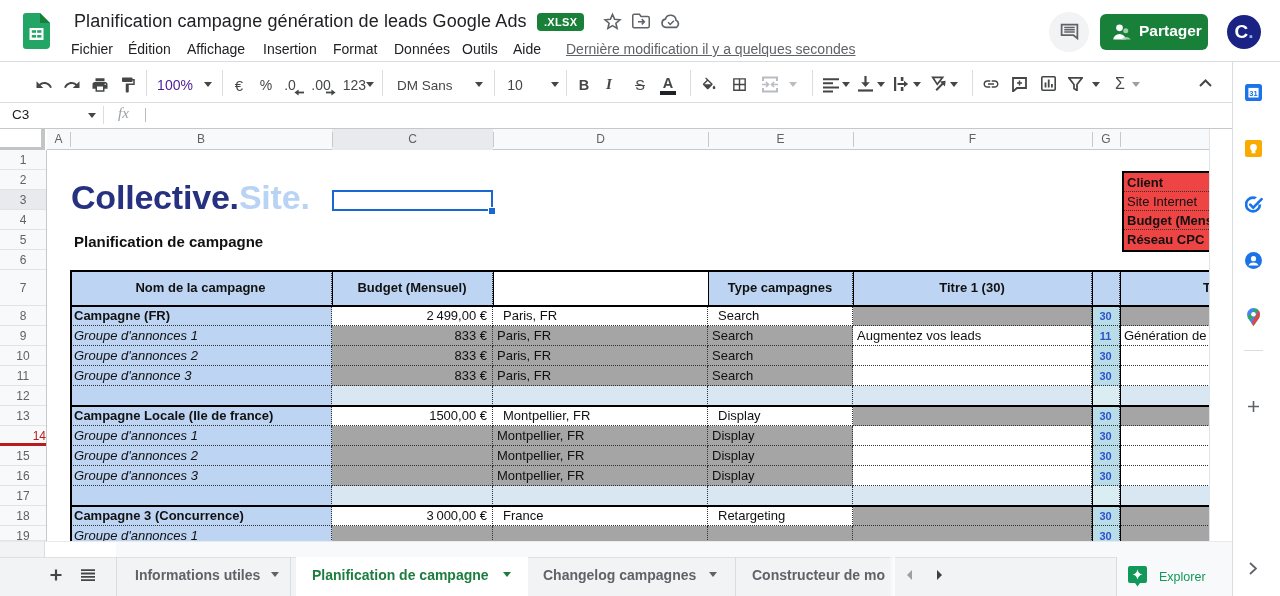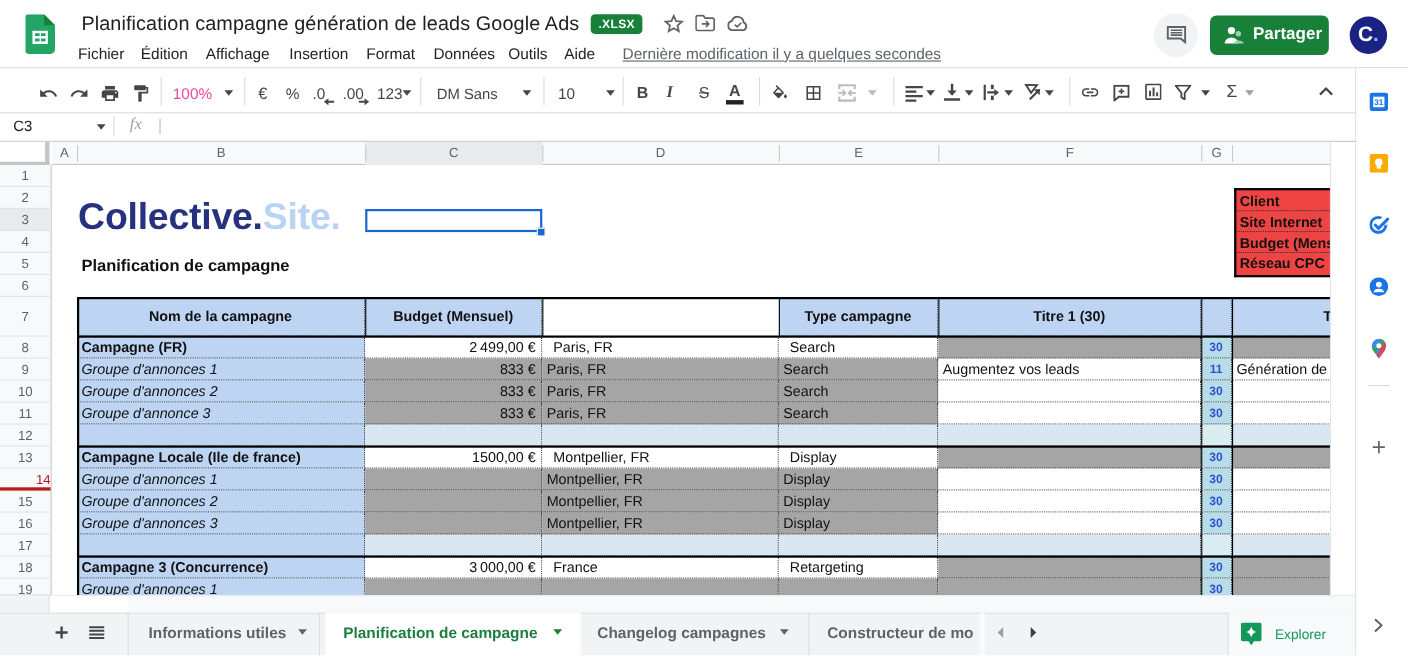--- a/index.html
+++ b/index.html
@@ -66,21 +66,21 @@
 <svg class="ic" style="left:63px;top:76px" width="18" height="18" viewBox="0 0 24 24">
       <path d="M18.4 10.6C16.55 8.99 14.15 8 11.5 8c-4.65 0-8.58 3.03-9.97 7.22l2.37.78c1.05-3.19 4.06-5.5 7.6-5.5 1.96 0 3.73.72 5.12 1.88L13 16h9V7l-3.6 3.6z" fill="#444746"></path>
     </svg>
 <svg class="ic" style="left:91px;top:76px" width="18" height="18" viewBox="0 0 24 24">
       <path d="M19 8H5c-1.66 0-3 1.34-3 3v6h4v4h12v-4h4v-6c0-1.66-1.34-3-3-3zm-3 11H8v-5h8v5zm3-7c-.55 0-1-.45-1-1s.45-1 1-1 1 .45 1 1-.45 1-1 1zm-1-9H6v4h12V3z" fill="#444746"></path>
     </svg>
 <svg class="ic" style="left:119px;top:76px" width="18" height="18" viewBox="0 0 24 24">
       <path d="M18 4V3c0-.55-.45-1-1-1H5c-.55 0-1 .45-1 1v4c0 .55.45 1 1 1h12c.55 0 1-.45 1-1V6h1v4H9v11c0 .55.45 1 1 1h2c.55 0 1-.45 1-1v-9h8V4h-3z" fill="#444746"></path>
     </svg>
 <div class="vdiv" style="left:146px;top:70px;height:26px"></div>
-<div class="abs" style="left:152px;top:77px;width:46px;text-align:center;font-size:14px;color:#ec4899;">100%</div>
+<div class="abs" style="left:152px;top:77px;width:46px;text-align:center;font-size:14px;color:#4c1d95;">100%</div>
 <div class="caret" style="left:204px;top:82px;border-top-color:#444746"></div>
 <div class="vdiv" style="left:222px;top:70px;height:26px"></div>
 <div class="abs" style="left:228px;top:77px;width:22px;text-align:center;font-size:15px;color:#444746;">€</div>
 <div class="abs" style="left:255px;top:77px;width:22px;text-align:center;font-size:14px;color:#444746;">%</div>
 <div class="abs" style="left:279px;top:77px;width:22px;text-align:center;font-size:14px;color:#444746;">.0</div>
 <svg class="ic" style="left:294px;top:89px" width="10" height="7" viewBox="0 0 10 7">
       <path d="M3 3.5 h7" stroke="#444746" stroke-width="1.8"></path>
       <path d="M4.6 0.4 L0.4 3.5 l4.2 3.1 z" fill="#444746"></path>
     </svg>
 <div class="abs" style="left:308px;top:77px;width:26px;text-align:center;font-size:14px;color:#444746;">.00</div>
@@ -207,21 +207,21 @@
 <div class="abs" style="left:0;top:466px;width:46px;height:20px;font-size:12px;color:#5f6368;text-align:center;line-height:20px;border-bottom:1px solid #e1e3e6">16</div>
 <div class="abs" style="left:0;top:486px;width:46px;height:20px;font-size:12px;color:#5f6368;text-align:center;line-height:20px;border-bottom:1px solid #e1e3e6">17</div>
 <div class="abs" style="left:0;top:506px;width:46px;height:20px;font-size:12px;color:#5f6368;text-align:center;line-height:20px;border-bottom:1px solid #e1e3e6">18</div>
 <div class="abs" style="left:0;top:526px;width:46px;height:15px;font-size:12px;color:#5f6368;text-align:center;line-height:20px;border-bottom:1px solid #e1e3e6">19</div>
 <div class="abs" style="left:1209px;top:129px;width:1px;height:412px;background:#e1e3e6"></div>
 <div class="abs" style="left:71px;top:178px;font-size:34px;font-weight:bold;letter-spacing:-0.2px;color:#26317f">Collective.<span style="color:#b9d3f4">Site.</span></div>
 <div class="abs" style="left:74px;top:233px;font-size:15px;font-weight:bold;color:#111">Planification de campagne</div>
 <div class="abs" style="left:70px;top:270px;width:1139px;height:331px;overflow:hidden" id="tbl">
 <div class="cell" style="left:0px;top:0px;width:262px;height:36px;background:#bdd4f2;border-right:1px dotted #333;border-bottom:1px dotted #333;line-height:36px;font-weight:bold;text-align:center;line-height:36px;">Nom de la campagne</div>
 <div class="cell" style="left:262px;top:0px;width:161px;height:36px;background:#bdd4f2;border-right:1px dotted #333;border-bottom:1px dotted #333;line-height:36px;font-weight:bold;text-align:center;line-height:36px;">Budget (Mensuel)</div>
-<div class="cell" style="left:638px;top:0px;width:145px;height:36px;background:#bdd4f2;border-right:1px dotted #333;border-bottom:1px dotted #333;line-height:36px;font-weight:bold;text-align:center;line-height:36px;">Type campagne</div>
+<div class="cell" style="left:638px;top:0px;width:145px;height:36px;background:#bdd4f2;border-right:1px dotted #333;border-bottom:1px dotted #333;line-height:36px;font-weight:bold;text-align:center;line-height:36px;">Type campagnes</div>
 <div class="cell" style="left:783px;top:0px;width:239px;height:36px;background:#bdd4f2;border-right:1px dotted #333;border-bottom:1px dotted #333;line-height:36px;font-weight:bold;text-align:center;line-height:36px;">Titre 1 (30)</div>
 <div class="cell" style="left:1022px;top:0px;width:28px;height:36px;background:#bdd4f2;border-right:1px dotted #333;border-bottom:1px dotted #333;line-height:36px;"></div>
 <div class="cell" style="left:1050px;top:0px;width:96px;height:36px;background:#bdd4f2;border-right:1px dotted #333;border-bottom:1px dotted #333;line-height:36px;font-weight:bold;padding-left:83px;line-height:36px;">Titre 2 (30)</div>
 <div class="cell" style="left:0px;top:36px;width:262px;height:20px;background:#bdd4f2;border-right:1px dotted #333;border-bottom:1px dotted #333;line-height:20px;font-weight:bold;padding-left:4px;">Campagne (FR)</div>
 <div class="cell" style="left:262px;top:36px;width:161px;height:20px;background:#fff;border-right:1px dotted #333;border-bottom:1px dotted #333;line-height:20px;text-align:right;padding-right:5px;padding-left:11px;">2 499,00 €</div>
 <div class="cell" style="left:423px;top:36px;width:215px;height:20px;background:#fff;border-right:1px dotted #333;border-bottom:1px dotted #333;line-height:20px;padding-left:10px;"> Paris, FR</div>
 <div class="cell" style="left:638px;top:36px;width:145px;height:20px;background:#fff;border-right:1px dotted #333;border-bottom:1px dotted #333;line-height:20px;padding-left:10px;"> Search</div>
 <div class="cell" style="left:783px;top:36px;width:239px;height:20px;background:#a5a5a5;border-right:1px dotted #333;border-bottom:1px dotted #333;line-height:20px;"></div>
 <div class="cell" style="left:1022px;top:36px;width:28px;height:20px;background:#b8dce8;border-right:1px dotted #333;border-bottom:1px dotted #333;line-height:20px;text-align:center;font-weight:bold;font-size:11px;color:#2d53cb;">30</div>
 <div class="cell" style="left:1050px;top:36px;width:96px;height:20px;background:#a5a5a5;border-right:1px dotted #333;border-bottom:1px dotted #333;line-height:20px;padding-left:4px;"></div>
@@ -309,21 +309,21 @@
 <div class="abs" style="left:0;top:235px;width:1139px;height:2px;background:#000"></div>
 <div class="abs" style="left:262px;top:0;width:1px;height:36px;background:#000"></div>
 <div class="abs" style="left:423px;top:0;width:1px;height:36px;background:#000"></div>
 <div class="abs" style="left:638px;top:0;width:1px;height:36px;background:#000"></div>
 <div class="abs" style="left:783px;top:0;width:1px;height:36px;background:#000"></div>
 <div class="abs" style="left:1022px;top:0;width:1px;height:271px;background:#000"></div>
 <div class="abs" style="left:1050px;top:0;width:1px;height:271px;background:#000"></div>
 </div>
 <div class="abs" style="left:1122px;top:171px;width:87px;height:81px;background:#ef4444;border:2px solid #000;border-right:none;overflow:hidden">
 <div style="height:19px;border-bottom:1px dotted #333;font-size:13px;font-weight:bold;line-height:19px;padding-left:3px;color:#111;white-space:nowrap">Client</div>
-<div style="height:19px;border-bottom:1px dotted #333;font-size:13px;font-weight:bold;line-height:19px;padding-left:3px;color:#111;white-space:nowrap">Site Internet</div>
+<div style="height:19px;border-bottom:1px dotted #333;font-size:13px;font-weight:normal;line-height:19px;padding-left:3px;color:#111;white-space:nowrap">Site Internet</div>
 <div style="height:19px;border-bottom:1px dotted #333;font-size:13px;font-weight:bold;line-height:19px;padding-left:3px;color:#111;white-space:nowrap">Budget (Mensuel)</div>
 <div style="height:19px;font-size:13px;font-weight:bold;line-height:19px;padding-left:3px;color:#111;white-space:nowrap">Réseau CPC</div>
 </div>
 <div class="abs" style="left:332px;top:190px;width:161px;height:21px;border:2px solid #1967d2"></div>
 <div class="abs" style="left:488px;top:207px;width:7px;height:7px;background:#1967d2;border-top:1px solid #fff;border-left:1px solid #fff"></div>
 <div class="abs" style="left:0;top:541px;width:1232px;height:16px;background:#f8f9fa;border-top:1px solid #e8eaed"></div>
 <div class="abs" style="left:0;top:542px;width:44px;height:15px;background:#f1f3f4"></div>
 <div class="abs" style="left:44px;top:542px;width:72px;height:15px;background:#fff"></div>
 <div class="abs" style="left:44px;top:541px;width:1px;height:16px;background:#dadce0"></div>
 <div class="abs" style="left:0;top:557px;width:1232px;height:39px;background:#f1f3f4;border-top:1px solid #e0e0e0"></div>

